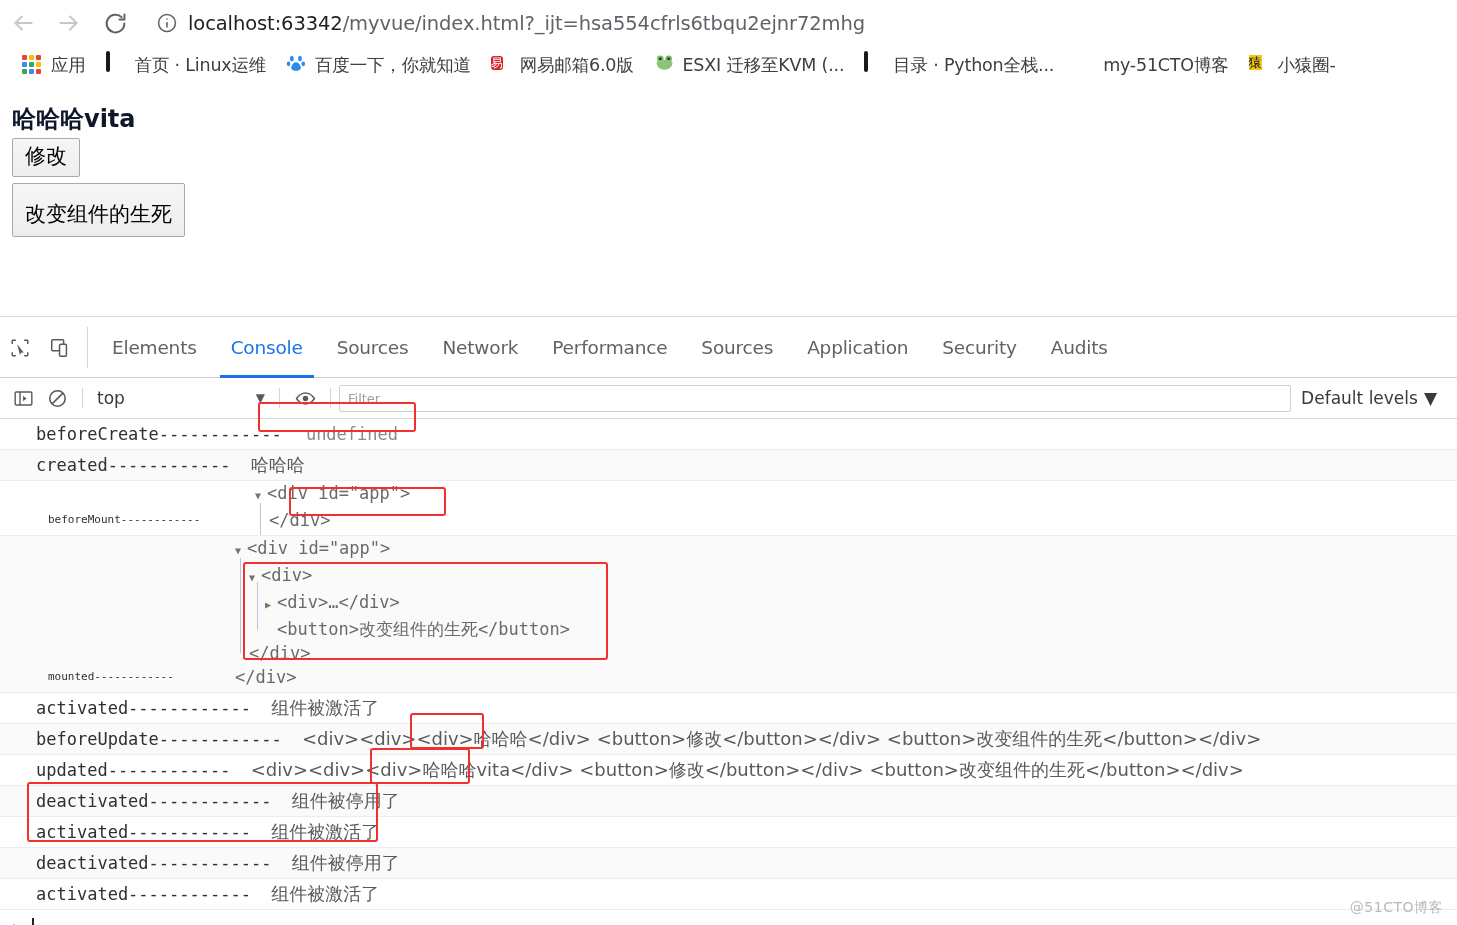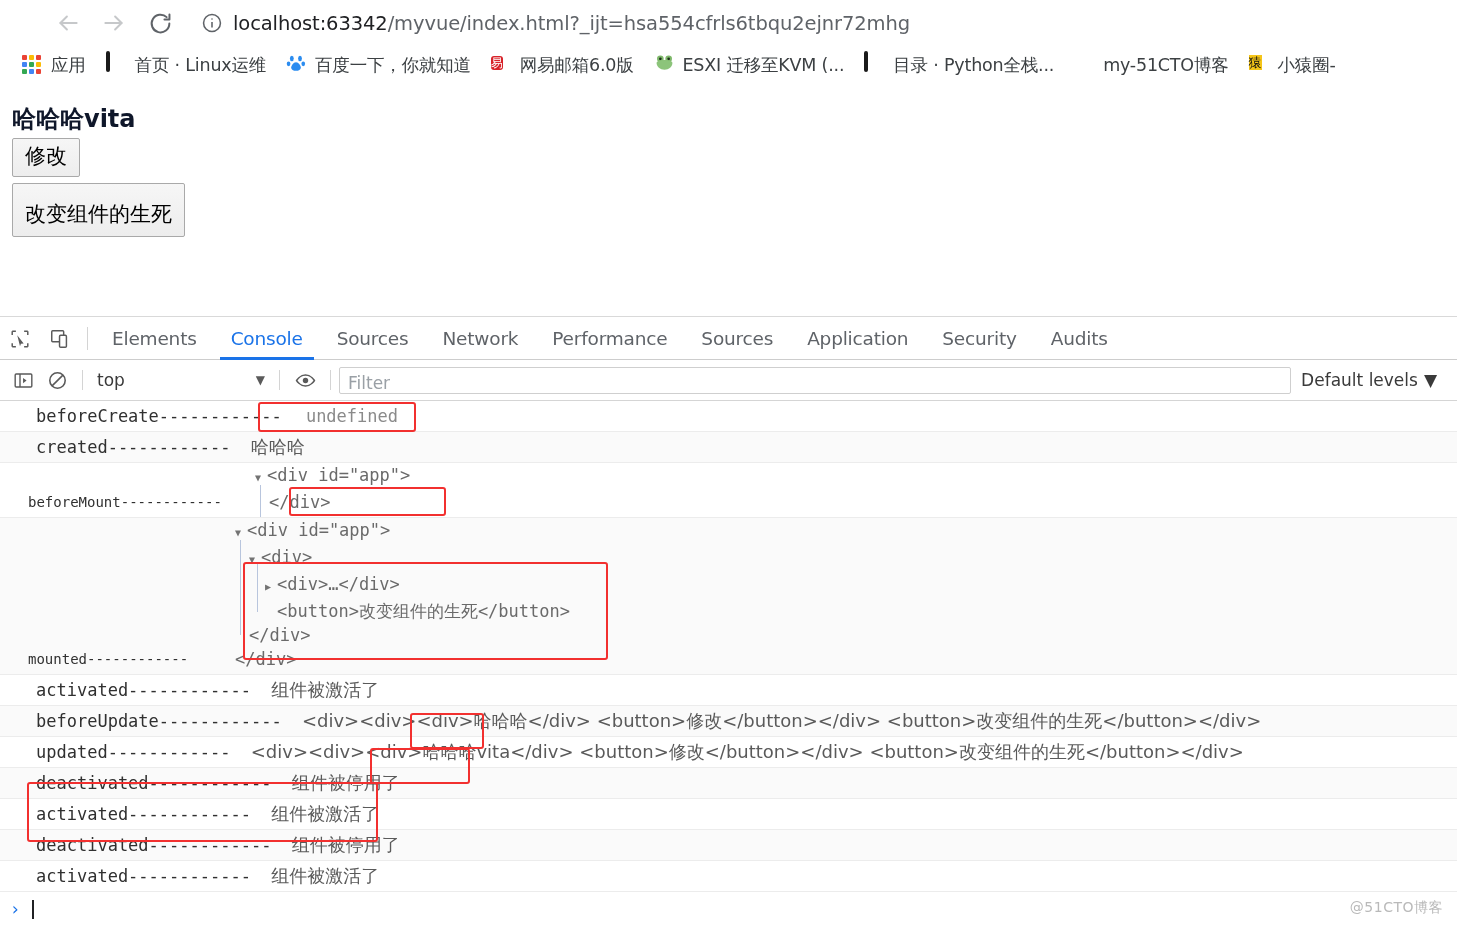--- a/index.html
+++ b/index.html
@@ -8,21 +8,21 @@
     width: 1457px; height: 925px;
     background: #ffffff;
     font-family: "Liberation Sans", sans-serif;
     overflow: hidden;
   }
   #root { position: relative; width: 1457px; height: 925px; background:#fff; }
 
   
   .chrome-top {
     position: absolute; left:0; top:0; width:1299px; height:46px;
-    background:#fff; display:flex; align-items:center;padding-left:45px;
+    background:#fff; display:flex; align-items:center;
   }
   .navbtn {
     width: 46px; height: 46px; display:flex; align-items:center; justify-content:center;
     color:#5f6368;
   }
   .navbtn svg { display:block; }
   .navbtn.disabled { color:#c6c8ca; }
   .omnibox {
     margin-left: 8px; flex:1; height: 34px; display:flex; align-items:center;
     padding-left: 10px;
@@ -87,21 +87,21 @@
     cursor:pointer;
   }
   .vue-btn.b1 { font-size:21px; padding:3px 12px 6px 12px; }
   .vue-btn.b2 { font-size:21px; padding:16px 12px 8px 12px; }
 
   
   .devtools {
     position:absolute; left:0; top:318px; width:1457px; height:607px; background:#fff;
   }
   .dt-tabbar {
-    height:42px; display:flex; align-items:stretch; border-bottom:1px solid #cdcdcd;
+    height:60px; display:flex; align-items:stretch; border-bottom:1px solid #cdcdcd;
     background:#fff;
   }
   .dt-iconbtn {
     width:40px; display:flex; align-items:center; justify-content:center; color:#5a5a5a;
   }
   .dt-sep { width:1px; background:#d4d4d4; margin:9px 7px 9px 7px; }
   .dt-tabs { display:flex; align-items:stretch; }
   .dt-tab {
     display:flex; align-items:center; padding:0 17px; font-size:18.5px; color:#5f6368;
     font-family:"DejaVu Sans", sans-serif; position:relative; letter-spacing:-0.2px;
@@ -118,22 +118,22 @@
   .fb-icon { width:34px; display:flex; align-items:center; justify-content:center; color:#5a5a5a; }
   .fb-sep { width:1px; height:20px; background:#d4d4d4; margin:0 8px; }
   .ctx-select {
     display:flex; align-items:center; justify-content:space-between;
     width:180px; height:26px; padding:0 6px; color:#3a3a3a;
     font-size:17px; font-family:"DejaVu Sans", sans-serif;
   }
   .ctx-caret { font-size:12px; color:#5a5a5a; }
   .filter-input {
     flex:1; height:27px; border:1px solid #cfcfcf; border-radius:2px; margin-right:10px;
-    padding:0 8px; font-size:17px; color:#9aa0a6; font-family:"DejaVu Sans", sans-serif;
-    display:flex; align-items:flex-end; background:#fff;
+    padding:0 8px; font-size:13px; color:#9aa0a6; font-family:"DejaVu Sans", sans-serif;
+    display:flex; align-items:center; background:#fff;
   }
   .levels {
     display:flex; align-items:center; gap:6px; padding-right:20px;
     font-size:17px; color:#3a3a3a; font-family:"DejaVu Sans", sans-serif;
   }
 
   
   .console-log { position:relative; background:#fff; }
   .log-row {
     position:relative; border-bottom:1px solid #ececec;
@@ -145,22 +145,22 @@
   .log-row .msg-cn {
     font-family:"DejaVu Sans", sans-serif; color:#5a5a5a; font-size:18px;
   }
   .log-row .muted { color:#8a8a8a;margin-top:22px; }
   .log-row .dom-html { font-family:"DejaVu Sans", sans-serif; font-size:18px; color:#5a5a5a; }
 
   
   .log-row.tree { white-space:normal; padding-left:0; height:auto; }
   .tree-grid { display:flex; align-items:flex-end; }
   .tree-label {
-    width:255px; flex:0 0 255px; padding-left:28px; line-height:30px;
-    font-family:"DejaVu Sans Mono", monospace; font-size:14px; color:#303030;
+    width:255px; flex:0 0 255px; padding-left:48px; line-height:30px;
+    font-family:"DejaVu Sans Mono", monospace; font-size:11px; color:#303030;
   }
   .tree-body {
     flex:1; font-family:"DejaVu Sans Mono", monospace; font-size:17px; line-height:24px;
     color:#6a6a6a; padding-bottom:3px;
   }
   .tline { position:relative; white-space:nowrap; }
   .arrow { display:inline-block; width:12px; color:#737373; font-size:10px; }
   .indent1 { padding-left: 14px; }
   .indent2 { padding-left: 30px; }
   .guide {

